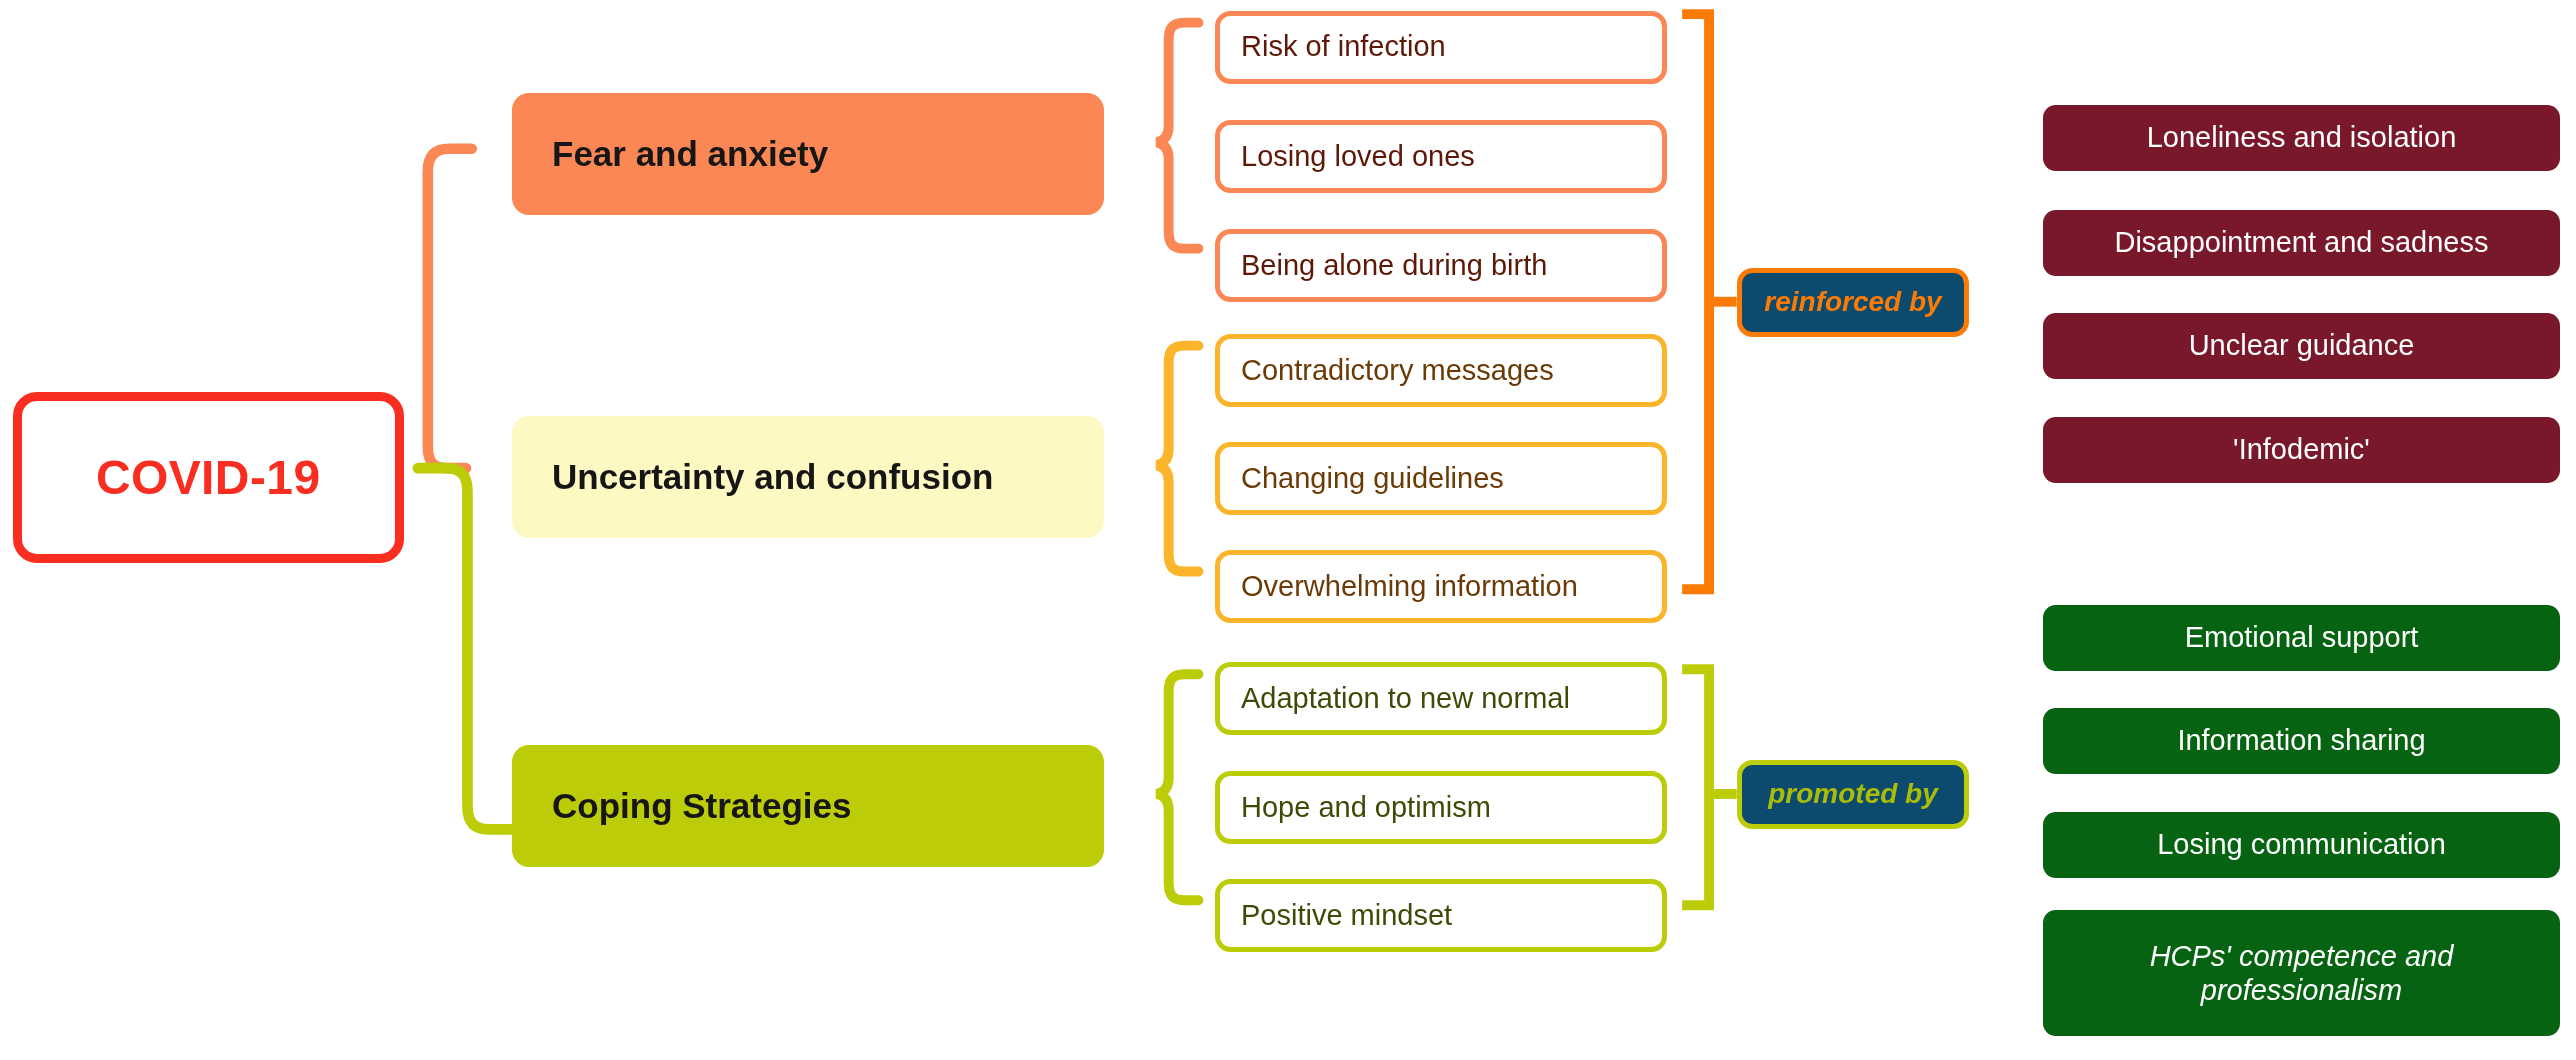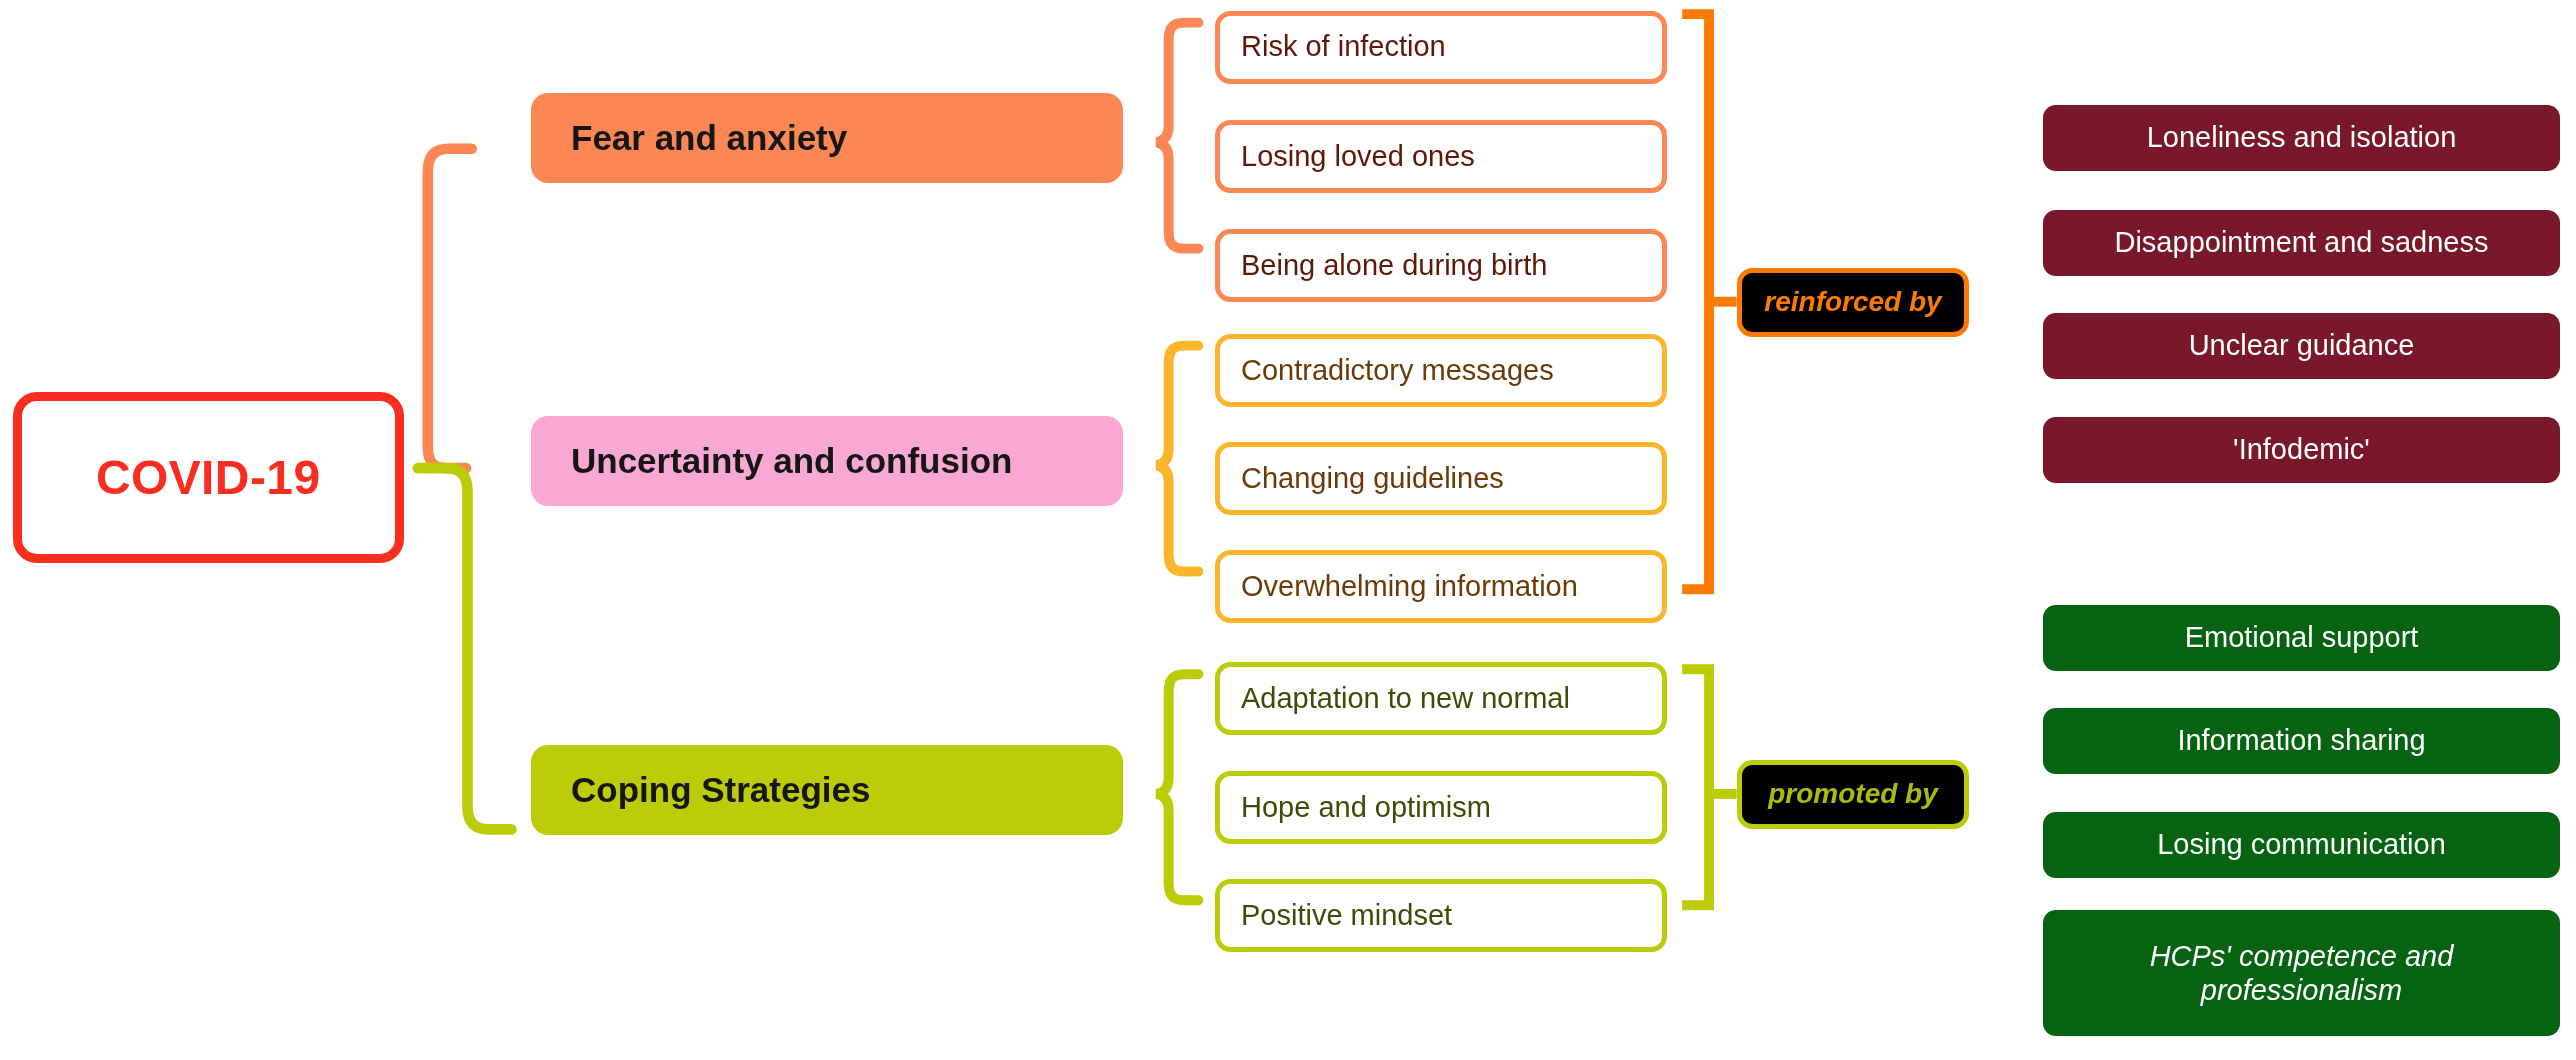--- a/index.html
+++ b/index.html
@@ -16,44 +16,44 @@
     left:12.7px;top:392px;width:391px;height:171px;
     border:9.2px solid #F92D20;border-radius:24px;background:#ffffff;
     justify-content:center;
   }
   .root .lbl{
     color:#F92D20;font-size:48px;font-weight:bold;text-align:center;letter-spacing:0.4px;
   }
 
   
   .cat{
-    left:531px;width:592px;height:90px;border-radius:17px;
+    left:512px;width:592px;height:122px;border-radius:17px;
     padding-left:40px;padding-right:20px;
   }
   .cat .lbl{color:#161616;font-size:35px;font-weight:600;text-align:left;}
   .cat-0{top:93px;background:#FB8755;}
-  .cat-1{top:416px;background:#f9a8d4;}
+  .cat-1{top:416px;background:#fef9c3;}
   .cat-2{top:745px;background:#BDCC08;}
 
   
   .sub{
     left:1215px;width:452px;height:73px;border-radius:15.6px;background:#ffffff;
     border:5px solid #FB8755;padding-left:21px;padding-right:21px;
   }
   .sub .lbl{font-size:29px;text-align:left;color:#5C1406;}
   .g0 .sub{border-color:#FB8755;}
   .g0 .sub .lbl{color:#5E1807;}
   .g1 .sub{border-color:#FBB52B;}
   .g1 .sub .lbl{color:#6B3A06;}
   .g2 .sub{border-color:#BDCC08;}
   .g2 .sub .lbl{color:#3E4A06;}
 
   
   .rel{
-    left:1737px;width:232px;height:69px;border-radius:15.6px;background:#000000;
+    left:1737px;width:232px;height:69px;border-radius:15.6px;background:#0c4a6e;
     border:5px solid #FB7B05;justify-content:center;
   }
   .rel .lbl{font-size:28px;font-style:italic;text-align:center;color:#FB7B05;font-weight:600;}
   .rel-green{border-color:#BDCC08;}
   .rel-green .lbl{color:#A9BC07;}
 
   
   .out{
     left:2043px;width:517px;height:66px;border-radius:12.7px;
     justify-content:center;padding:2.8px 12.7px;

